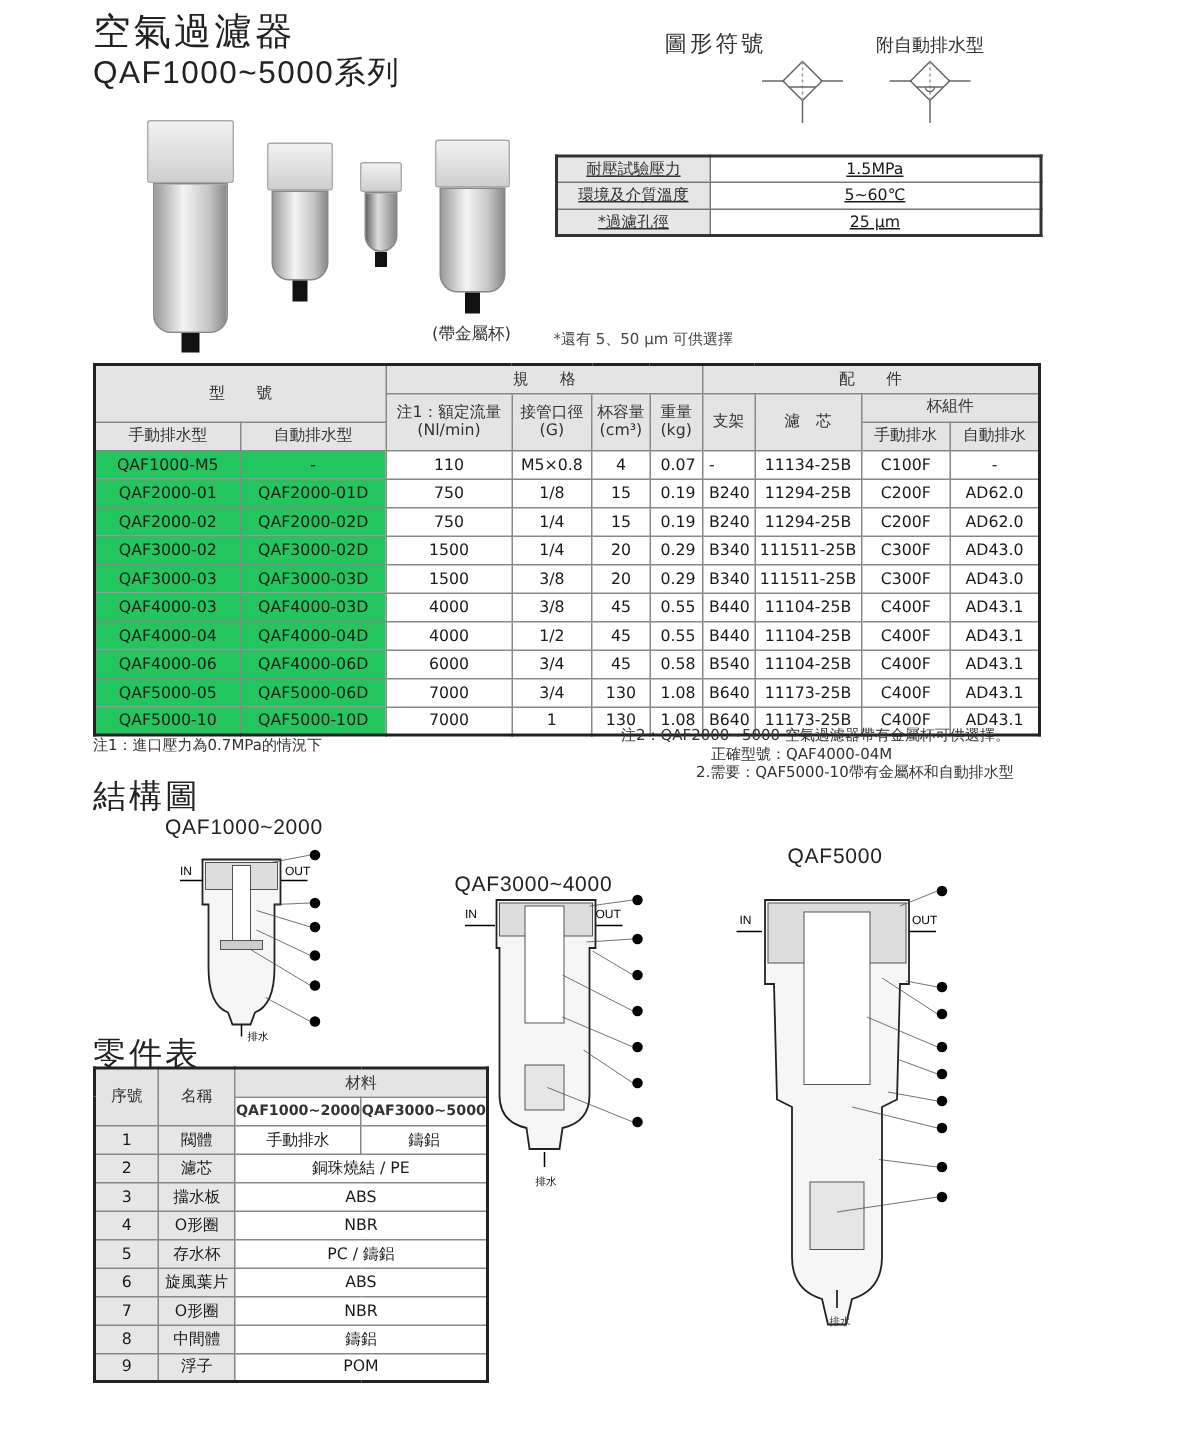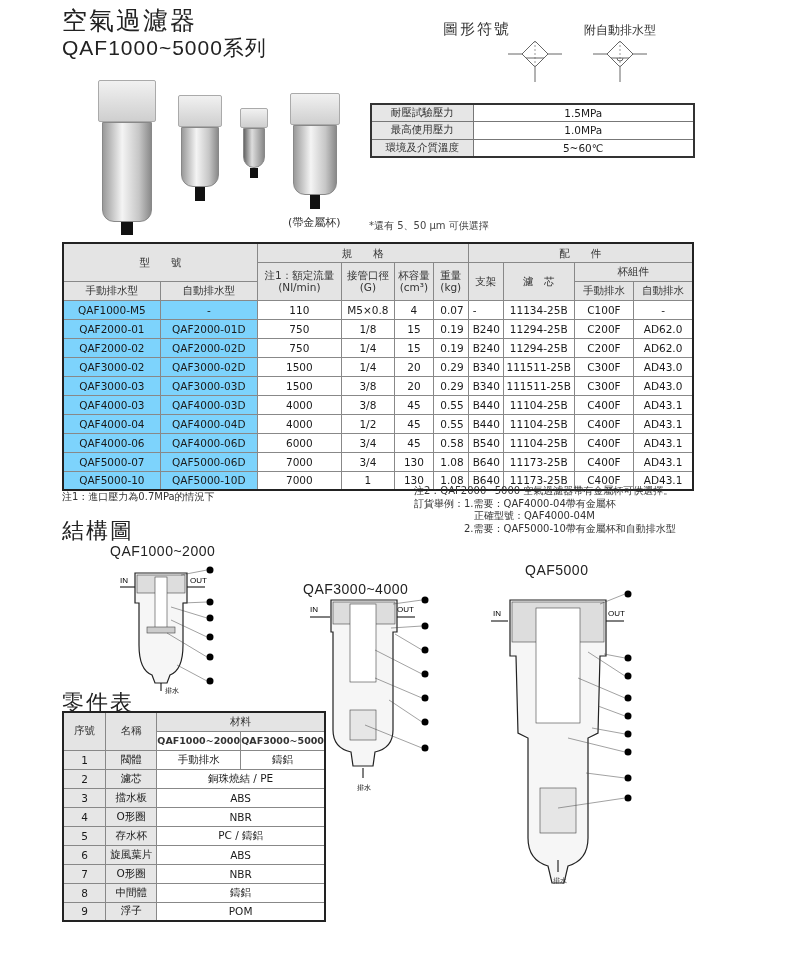--- a/index.html
+++ b/index.html
@@ -17,31 +17,31 @@
   .photos { left: 90px; top: 75px; width: 280px; height: 165px; }
   .filter { position: absolute; }
   .filter .head { background: linear-gradient(#f1f1f1, #cfcfcf); border: 1px solid #aaa; border-radius: 2px; }
   .filter .body { background: linear-gradient(90deg, #9a9a9a, #f4f4f4 40%, #c6c6c6 75%, #8a8a8a); border: 1px solid #888; border-radius: 0 0 12px 12px; }
   .filter .drain { background: #111; margin: 0 auto; }
   .photo-caption { font-size: 11px; color: #333; }
 
   
   table { border-collapse: collapse; }
   .spec { left: 370px; top: 103px; width: 325px; font-size: 10.5px; }
-  .spec td { border: 1px solid #777; height: 17.5px; text-align: center; padding: 0 3px; white-space: nowrap; }
+  .spec td { border: 1px solid #777; height: 17.5px; text-align: center; padding: 0 3px; white-space: nowrap; text-decoration: underline; }
   .spec td.k { background: #e6e6e6; width: 102px; color: #333; }
   .spec { border: 2px solid #333; }
   .spec-note { left: 369px; top: 219px; font-size: 10px; color: #444; }
 
   
   .main { left: 62px; top: 242px; width: 632px; font-size: 10.5px; border: 2px solid #222; }
   .main td, .main th { border: 1px solid #888; text-align: center; white-space: nowrap; font-weight: normal; padding: 0 2px; }
   .main th { background: #e4e4e4; color: #333; line-height: 1.15; }
   .main td { height: 19px; }
-  .main td.g { background: #7dd3fc; text-align: center; }
+  .main td.g { background: #22c55e; text-align: center; }
   .main td.r { text-align: right; padding-right: 4px; }
   .main td.l { text-align: left; padding-left: 4px; }
 
   .note1 { left: 62px; top: 490px; font-size: 10px; color: #333; }
   .note2 { left: 414px; top: 485px; font-size: 10px; color: #333; line-height: 12.5px; }
   .note2 div { white-space: nowrap; }
 
   .sec-title { left: 62px; top: 516px; font-size: 22px; color: #222; letter-spacing: 2px; }
   .diag-title { font-size: 14px; color: #222; font-family: "Liberation Sans", sans-serif; letter-spacing: 0.5px; }
 
@@ -105,26 +105,26 @@
   <div class="abs photo-caption" style="left:198px;top:140px;">(帶金屬杯)</div>
 </div>
 
 <table class="abs spec">
   <tbody>
       <tr>
         <td class="k">耐壓試驗壓力</td>
         <td>1.5MPa</td>
       </tr>
   <tr>
-        <td class="k">最高使用壓力</td>
-        <td>1.0MPa</td>
-      </tr>
-  <tr>
         <td class="k">環境及介質溫度</td>
         <td>5~60℃</td>
+      </tr>
+  <tr>
+        <td class="k">*過濾孔徑</td>
+        <td>25 μm</td>
       </tr>
 </tbody>
   </table>
 <div class="abs spec-note">*還有 5、50 μm 可供選擇</div>
 
 <table class="abs main">
   <colgroup>
     <col style="width:95px">
       <col style="width:95px">
       <col style="width:82px">
@@ -261,21 +261,21 @@
         <td>6000</td>
         <td>3/4</td>
         <td>45</td>
         <td class="r">0.58</td>
         <td class="l">B540</td>
         <td>11104-25B</td>
         <td>C400F</td>
         <td>AD43.1</td>
       </tr>
       <tr>
-        <td class="g">QAF5000-07</td>
+        <td class="g">QAF5000-05</td>
         <td class="g">QAF5000-06D</td>
         <td>7000</td>
         <td>3/4</td>
         <td>130</td>
         <td class="r">1.08</td>
         <td class="l">B640</td>
         <td>11173-25B</td>
         <td>C400F</td>
         <td>AD43.1</td>
       </tr>
@@ -290,21 +290,20 @@
         <td>11173-25B</td>
         <td>C400F</td>
         <td>AD43.1</td>
       </tr>
     </tbody>
 </table>
 
 <div class="abs note1">注1：進口壓力為0.7MPa的情況下</div>
 <div class="abs note2">
   <div>注2：QAF2000~5000 空氣過濾器帶有金屬杯可供選擇。</div>
-  <div>訂貨舉例：1.需要：QAF4000-04帶有金屬杯</div>
   <div>　　　　　　正確型號：QAF4000-04M</div>
   <div>　　　　　2.需要：QAF5000-10帶有金屬杯和自動排水型</div>
 </div>
 
 <div class="abs sec-title">結構圖</div>
 <div class="abs diag-title" style="left:110px;top:543px;">QAF1000~2000</div>
 <div class="abs diag-title" style="left:303px;top:581px;">QAF3000~4000</div>
 <div class="abs diag-title" style="left:525px;top:562px;">QAF5000</div>
 
 <svg class="abs" style="left:115px;top:565px;" width="110" height="130">

